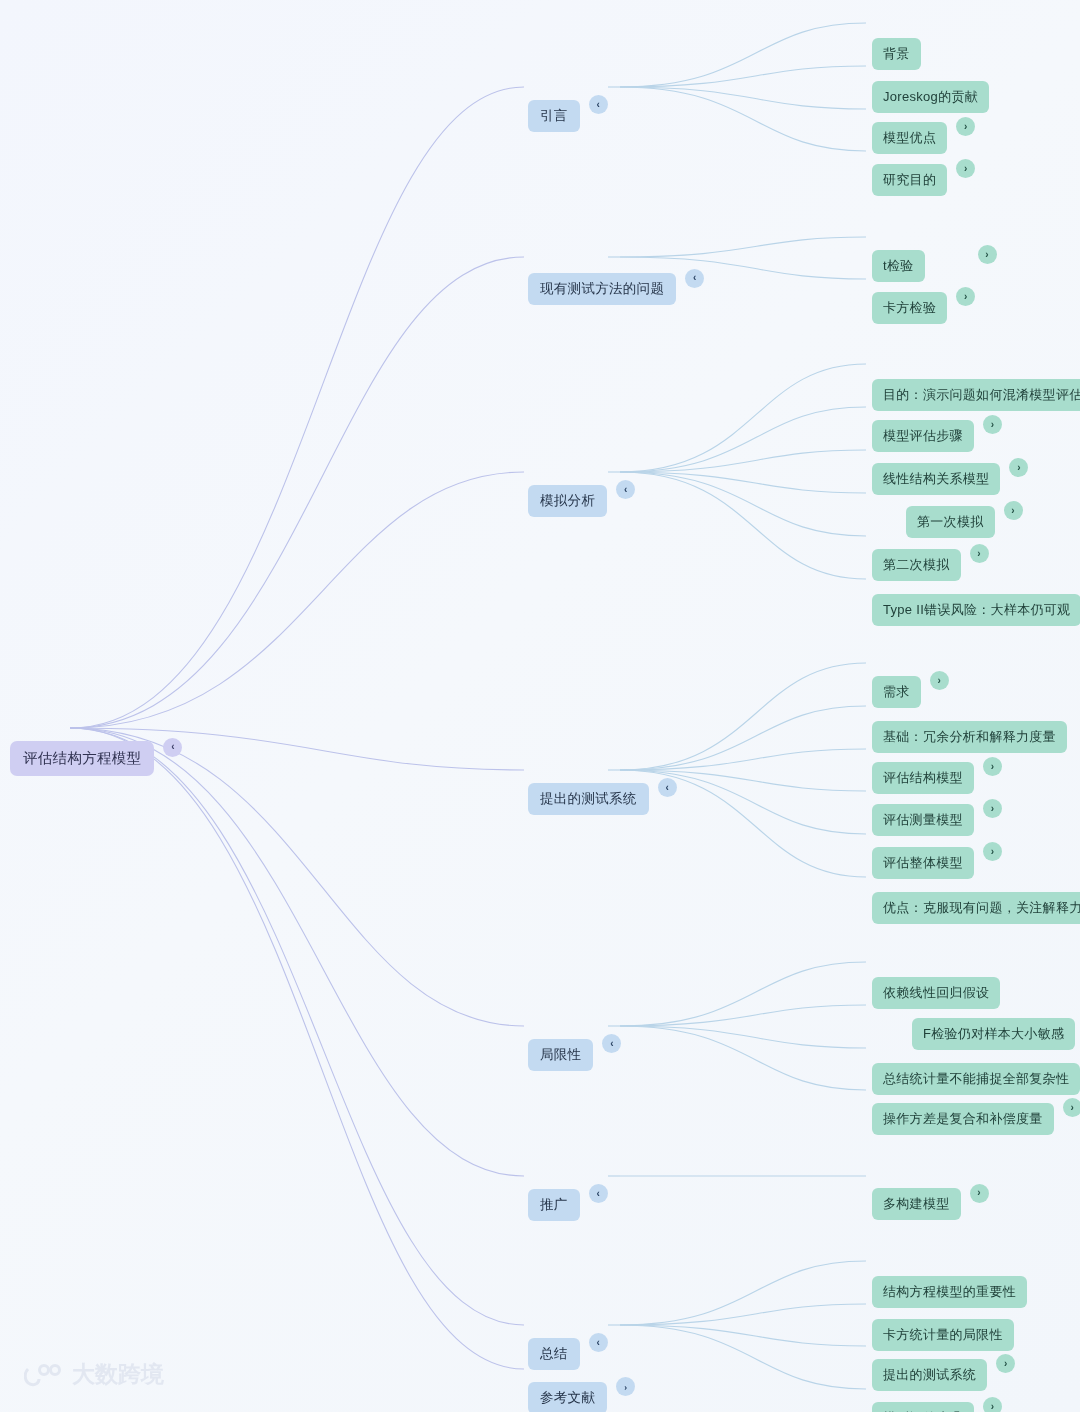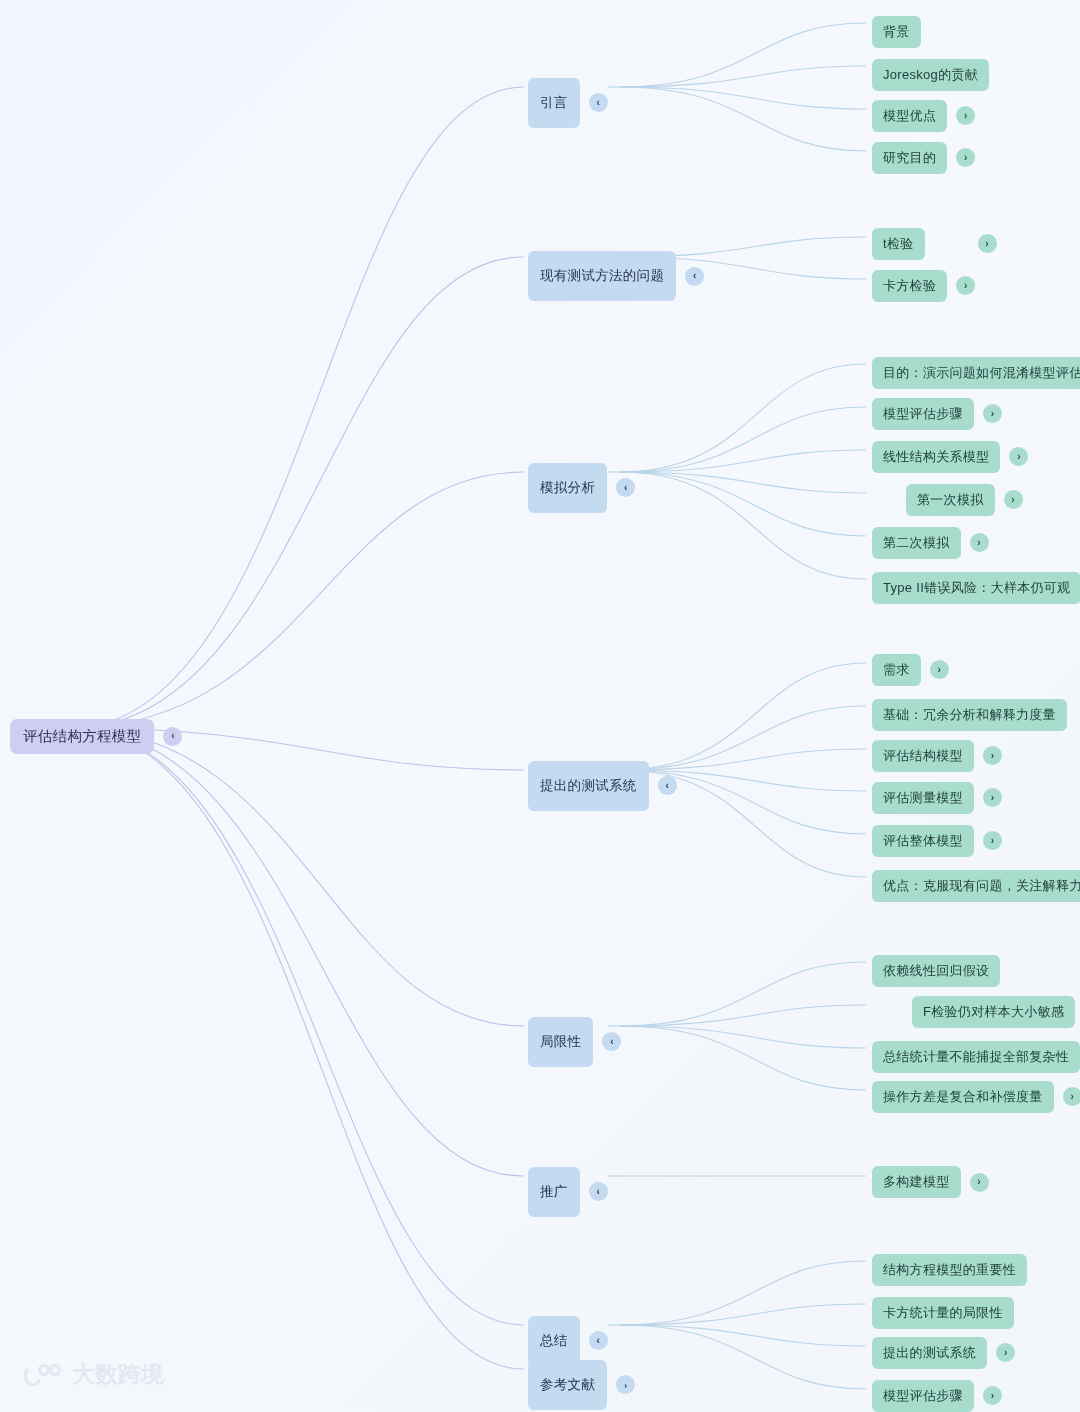--- a/index.html
+++ b/index.html
@@ -27,33 +27,34 @@
     display: flex;
     align-items: center;
     white-space: nowrap;
   }
   .chip {
     border-radius: 6px;
     display: inline-flex;
     align-items: center;
     justify-content: center;
     letter-spacing: 0.3px;
+    margin-top: 22px;
   }
   .chip-root {
     background: #cfcef2;
     color: #2f3150;
     font-size: 14.5px;
     padding: 8px 13px;
     border-radius: 7px;
   }
   .chip-l2 {
     background: #c3daf1;
     color: #26354a;
     font-size: 13.5px;
-    padding: 16px 12px;
+    padding: 7px 12px;
   }
   .chip-l3 {
     background: #a8ddcd;
     color: #20413a;
     font-size: 13px;
     padding: 7px 11px;
   }
   .toggle {
     width: 19px;
     height: 19px;

